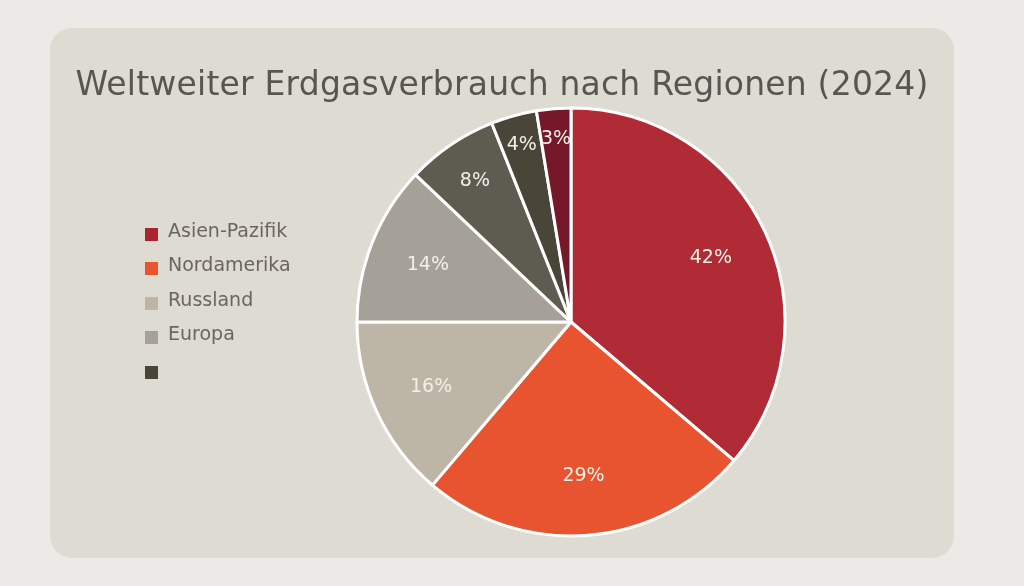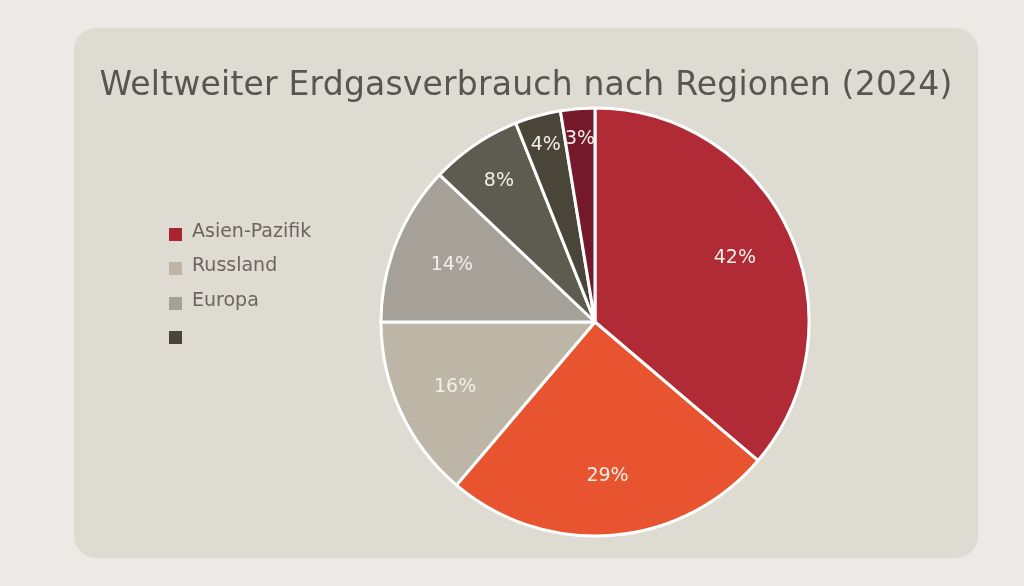--- a/index.html
+++ b/index.html
@@ -13,21 +13,21 @@
     font-family: "DejaVu Sans", sans-serif;
     overflow: hidden;
   }
   #stage {
     position: relative;
     width: 1024px;
     height: 586px;
   }
   #chart-card {
     position: absolute;
-    left: 74px;
+    left: 50px;
     top: 28px;
     width: 904px;
     height: 530px;
     background: #dedbd2;
     border-radius: 22px;
   }
   #chart-title {
     position: absolute;
     left: 0;
     top: 36px;
@@ -90,20 +90,24 @@
   <div id="chart-card">
 
     <div id="chart-title">Weltweiter Erdgasverbrauch nach Regionen (2024)</div>
 
     <div id="legend">
         <div class="legend-item">
           <span class="legend-swatch" style="background: rgb(168, 37, 47);"></span>
           <span class="legend-label">Asien-Pazifik</span>
         </div>
         <div class="legend-item">
+          <span class="legend-swatch" style="background: rgb(232, 84, 47);"></span>
+          <span class="legend-label">Nordamerika</span>
+        </div>
+        <div class="legend-item">
           <span class="legend-swatch" style="background: rgb(189, 182, 167);"></span>
           <span class="legend-label">Russland</span>
         </div>
         <div class="legend-item">
           <span class="legend-swatch" style="background: rgb(165, 160, 152);"></span>
           <span class="legend-label">Europa</span>
         </div>
         <div class="legend-item">
           <span class="legend-swatch" style="background: rgb(73, 69, 57);"></span>
         </div>

